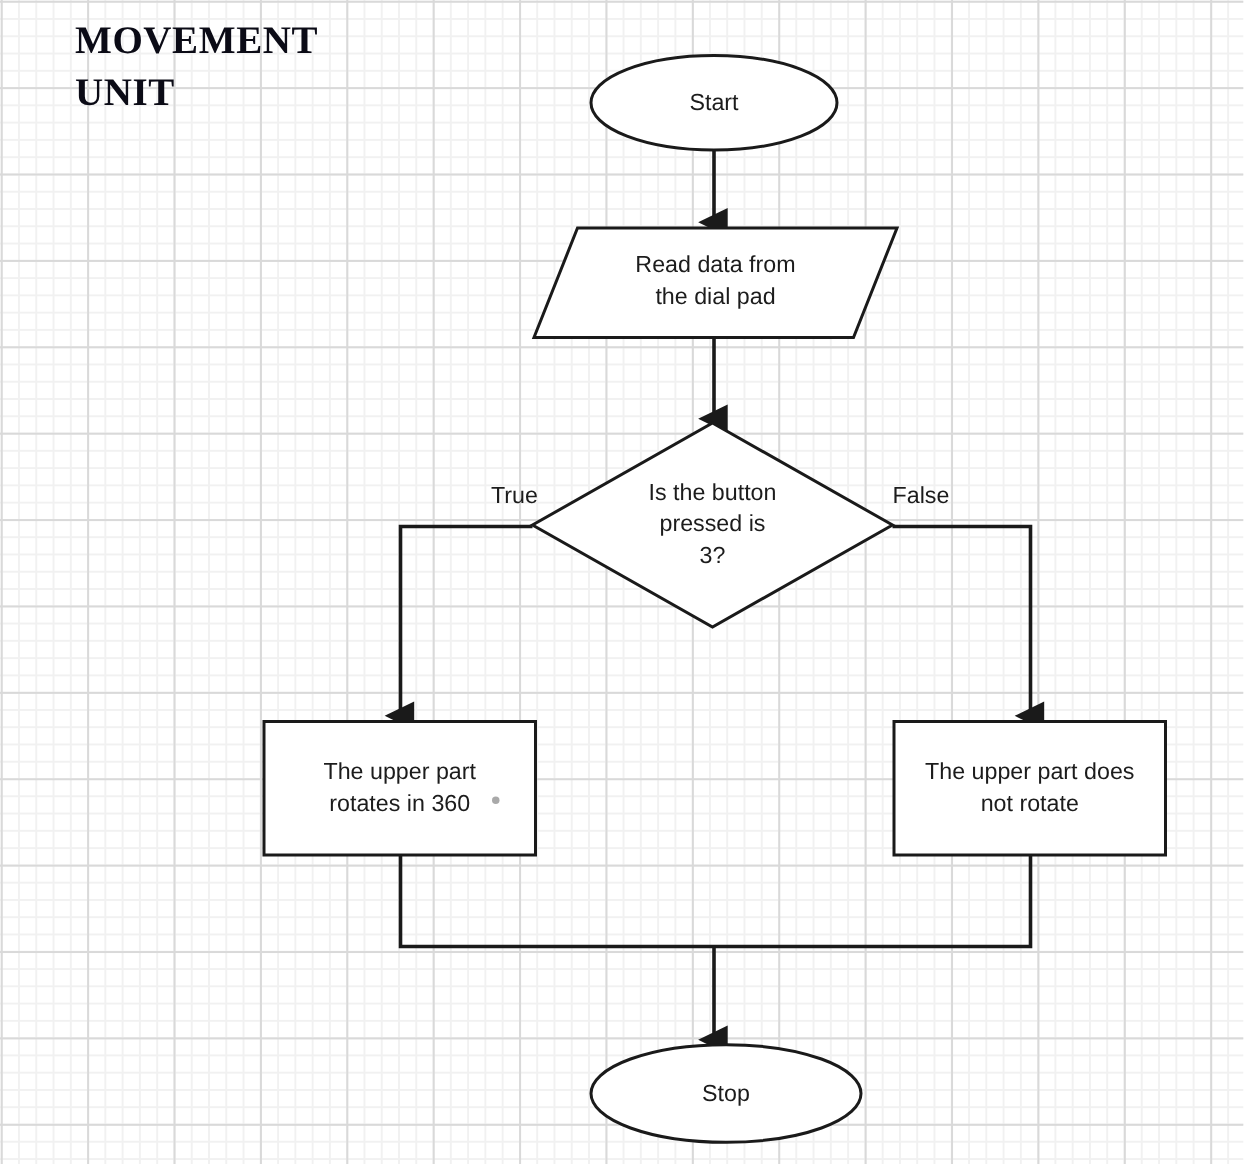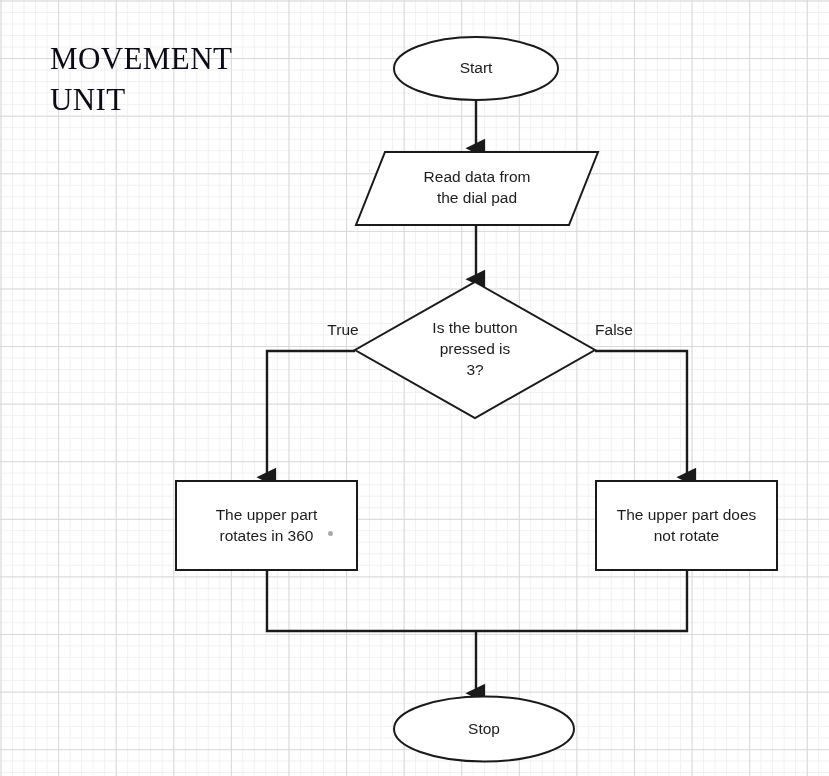--- a/index.html
+++ b/index.html
@@ -59,27 +59,26 @@
     fill: #1c1c1c;
     text-anchor: middle;
     dominant-baseline: middle;
   }
   #page-title {
     position: absolute;
     left: 50px;
     top: 10px;
     width: 300px;
     font-family: "Liberation Serif", "DejaVu Serif", serif;
-    font-weight: normal;
-    font-size: 31px;
+    font-weight: bold;
+    font-size: 26px;
     line-height: 1.33;
     letter-spacing: 0.4px;
     color: #0b0b16;
     white-space: pre-line;
-    margin-top: 28px;
   }
   .speck {
     position: absolute;
     width: 5px;
     height: 5px;
     border-radius: 50%;
     background: #9a9a9a;
     opacity: 0.85;
   }
 </style>

